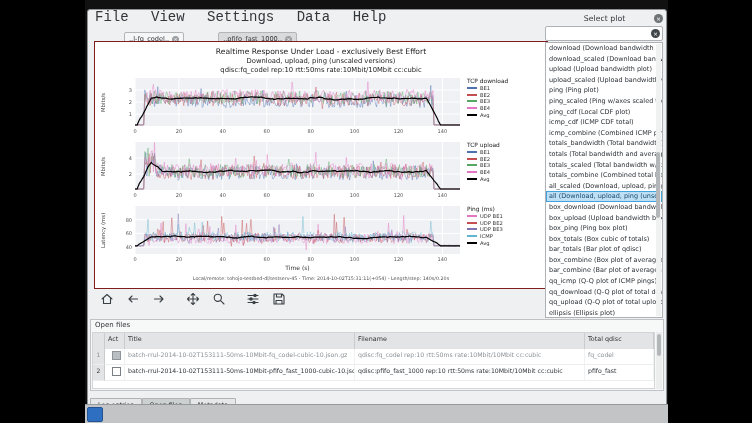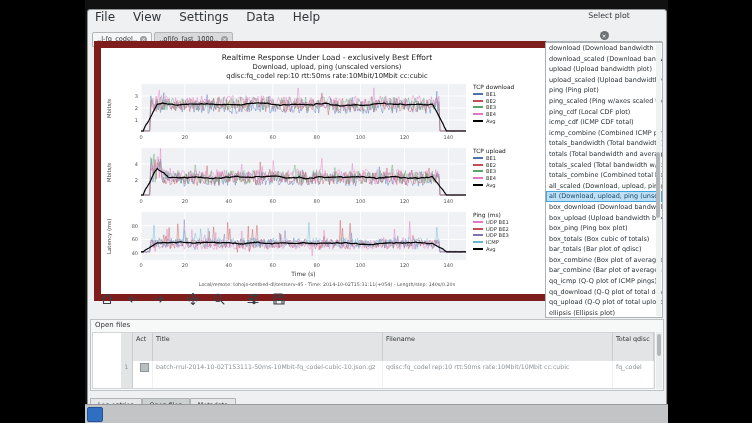--- a/index.html
+++ b/index.html
@@ -2,31 +2,31 @@
 <html><head>
 <meta charset="utf-8">
 <style>
   html,body{margin:0;padding:0;background:#000;}
   #stage{position:relative;width:752px;height:423px;background:#000;overflow:hidden;
          font-family:"DejaVu Sans",sans-serif;color:#31363b;}
   .screen{position:absolute;left:85px;top:0;width:583px;height:423px;background:#111;}
   .window{position:absolute;left:2px;top:9px;width:578px;height:395px;background:#eff0f1;
           border:1px solid #8f9396;border-radius:3px 3px 0 0;}
   
-  .menubar{position:absolute;left:0;top:0;height:15px;width:440px;font-size:12px;line-height:15px;}
+  .menubar{position:absolute;left:0;top:0;height:15px;width:440px;font-size:14px;line-height:15px;font-family:Liberation Mono, monospace;}
   .menu-item{display:inline-block;padding:0 7px;cursor:default;}
   
   .tabrow{position:absolute;left:4px;top:16px;height:14px;white-space:nowrap;}
   .tab{display:inline-flex;align-items:center;height:13px;padding:0 4px;font-size:6.6px;
-       border:1px solid #b3b6b8;background:#d8dadb;border-radius:2px 2px 0 0;margin-right:2px;}
+       border:1px solid #b3b6b8;background:#d8dadb;border-radius:2px 2px 0 0;margin-right:2px;margin-left:32px;}
   .tab.active{background:#f5f6f6;}
   .mini-close{display:inline-block;width:7px;height:7px;border-radius:50%;background:#9aa0a4;
        color:#fff;font-size:5px;line-height:7px;text-align:center;margin-left:3px;}
   
-  .figure{position:absolute;left:6px;top:31px;width:452px;height:246px;background:#fff;border:7px solid #7f1d1d;}
+  .figure{position:absolute;left:6px;top:31px;width:452px;height:246px;background:#fff;border:1px solid #7f1d1d;}
   .fig-title1{position:absolute;top:5px;left:0;width:100%;text-align:center;font-size:7.6px;color:#222;}
   .fig-title2{position:absolute;top:15px;left:0;width:100%;text-align:center;font-size:6.8px;color:#222;}
   .fig-title3{position:absolute;top:24px;left:0;width:100%;text-align:center;font-size:6.8px;color:#222;}
   .subplot{position:absolute;left:0;width:452px;height:62px;}
   .plotbox{position:absolute;left:40px;top:0;}
   .ylab{position:absolute;left:3px;top:0;height:48px;width:10px;display:flex;align-items:center;justify-content:center;
         writing-mode:vertical-rl;transform:rotate(180deg);font-size:5.4px;color:#444;}
   .ytick{position:absolute;left:18px;width:19px;text-align:right;font-size:5px;color:#555;}
   .xtick{position:absolute;width:16px;text-align:center;font-size:5px;color:#555;top:50px;}
   .legend{position:absolute;left:372px;top:0;width:78px;}
@@ -36,39 +36,39 @@
   .legend-label{font-size:5.2px;color:#333;}
   .fig-xlabel{position:absolute;left:40px;width:325px;text-align:center;top:222px;font-size:6px;color:#333;}
   .fig-footer{position:absolute;left:0;width:100%;text-align:center;top:234px;font-size:4.8px;color:#555;}
   
   .mpl-toolbar{position:absolute;left:10px;top:280px;height:18px;display:flex;align-items:center;}
   .tool-btn{width:17px;height:16px;margin-right:9px;display:flex;align-items:center;justify-content:center;}
   .tool-btn svg{stroke:#3a4045;fill:none;stroke-width:1.1;stroke-linecap:round;stroke-linejoin:round;}
   .tool-gap{width:8px;}
   
   .sidebar{position:absolute;top:1px;right:3px;width:118px;height:307px;}
-  .sb-header{height:29px;display:flex;align-items:center;font-size:7.8px;flex-direction:column;}
+  .sb-header{height:14px;display:flex;align-items:center;font-size:7.8px;}
   .sb-header-label{flex:1;text-align:center;padding-left:10px;}
   .round-close{display:inline-block;width:9px;height:9px;border-radius:50%;background:#6d7275;
        color:#fff;font-size:6px;line-height:9px;text-align:center;}
   .sb-search{position:relative;height:13px;margin:1px 0 2px 0;background:#fff;border:1px solid #aeb2b5;border-radius:2px;}
   .sb-search input{width:100px;height:11px;border:none;outline:none;font-size:6.5px;background:transparent;padding-left:3px;
        font-family:"DejaVu Sans",sans-serif;}
   .sb-clear{position:absolute;right:2px;top:2px;width:9px;height:9px;border-radius:50%;background:#41464a;
        color:#fff;font-size:6px;line-height:9px;text-align:center;}
   .sb-list{position:absolute;left:0;right:0;top:31px;bottom:0;background:#fff;border:1px solid #aeb2b5;overflow:hidden;}
   .sb-item{height:10.6px;line-height:10.6px;padding:0 3px;font-size:6.5px;white-space:nowrap;overflow:hidden;color:#2d3237;}
   .sb-item.sel{background:#bfe0f4;outline:1px solid #41a4dd;outline-offset:-1px;color:#17496e;}
   .sb-scroll-track{position:absolute;right:1px;top:1px;bottom:1px;width:5px;background:#f0f1f1;}
   .sb-scroll-thumb{position:absolute;right:1.5px;top:108px;width:4px;height:66px;background:#b3b7b9;border-radius:2px;}
   
   .openfiles{position:absolute;left:2px;top:309px;width:572px;height:70px;background:#f7f8f8;border:1px solid #c0c3c5;}
   .of-title{height:11px;line-height:11px;padding-left:4px;font-size:7px;color:#31363b;}
   .of-table{position:absolute;left:1px;right:8px;top:12px;bottom:1px;background:#fff;border:1px solid #d2d4d5;overflow:hidden;}
-  .of-row{display:grid;grid-template-columns:12px 20px 230px 230px 1fr;height:28px;line-height:12px;margin-left:28px;}
+  .of-row{display:grid;grid-template-columns:12px 20px 230px 230px 1fr;height:16px;line-height:12px;}
   .of-row.head{background:#e2e4e5;font-size:6.4px;}
   .of-row.head > div{border-right:1px solid #c9cccd;padding-left:3px;overflow:hidden;white-space:nowrap;}
   .of-cell{font-size:6.2px;padding-left:3px;overflow:hidden;white-space:nowrap;border-bottom:1px solid #eceded;border-right:1px solid #f0f1f1;}
   .of-gutter{background:#e2e4e5;text-align:center;font-size:6px;padding-left:0 !important;border-right:1px solid #c9cccd !important;}
   .of-row.dim .of-cell{color:#8c9398;}
   .cb{display:inline-block;width:7px;height:7px;border:1px solid #7a8084;background:#fff;vertical-align:middle;margin-left:4px;}
   .cb.gray{background:#b9bec1;border-color:#8e9497;}
   .of-scroll{position:absolute;right:1px;top:12px;bottom:1px;width:6px;background:#eceded;}
   .of-scroll-thumb{position:absolute;right:1px;top:2px;width:4px;height:22px;background:#b3b7b9;border-radius:2px;}
   

